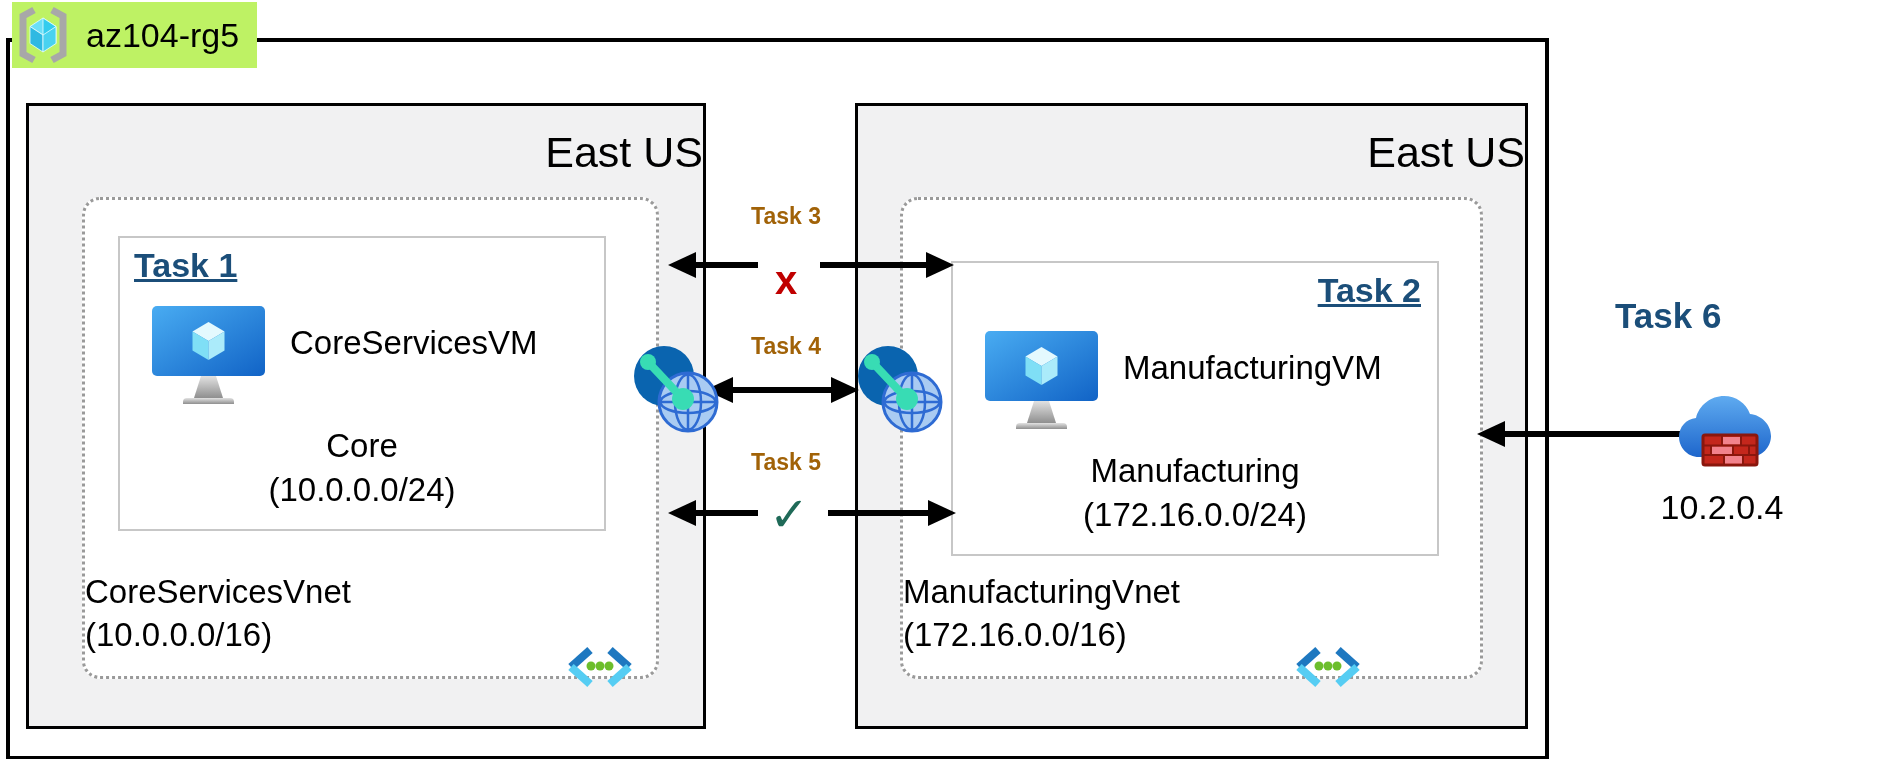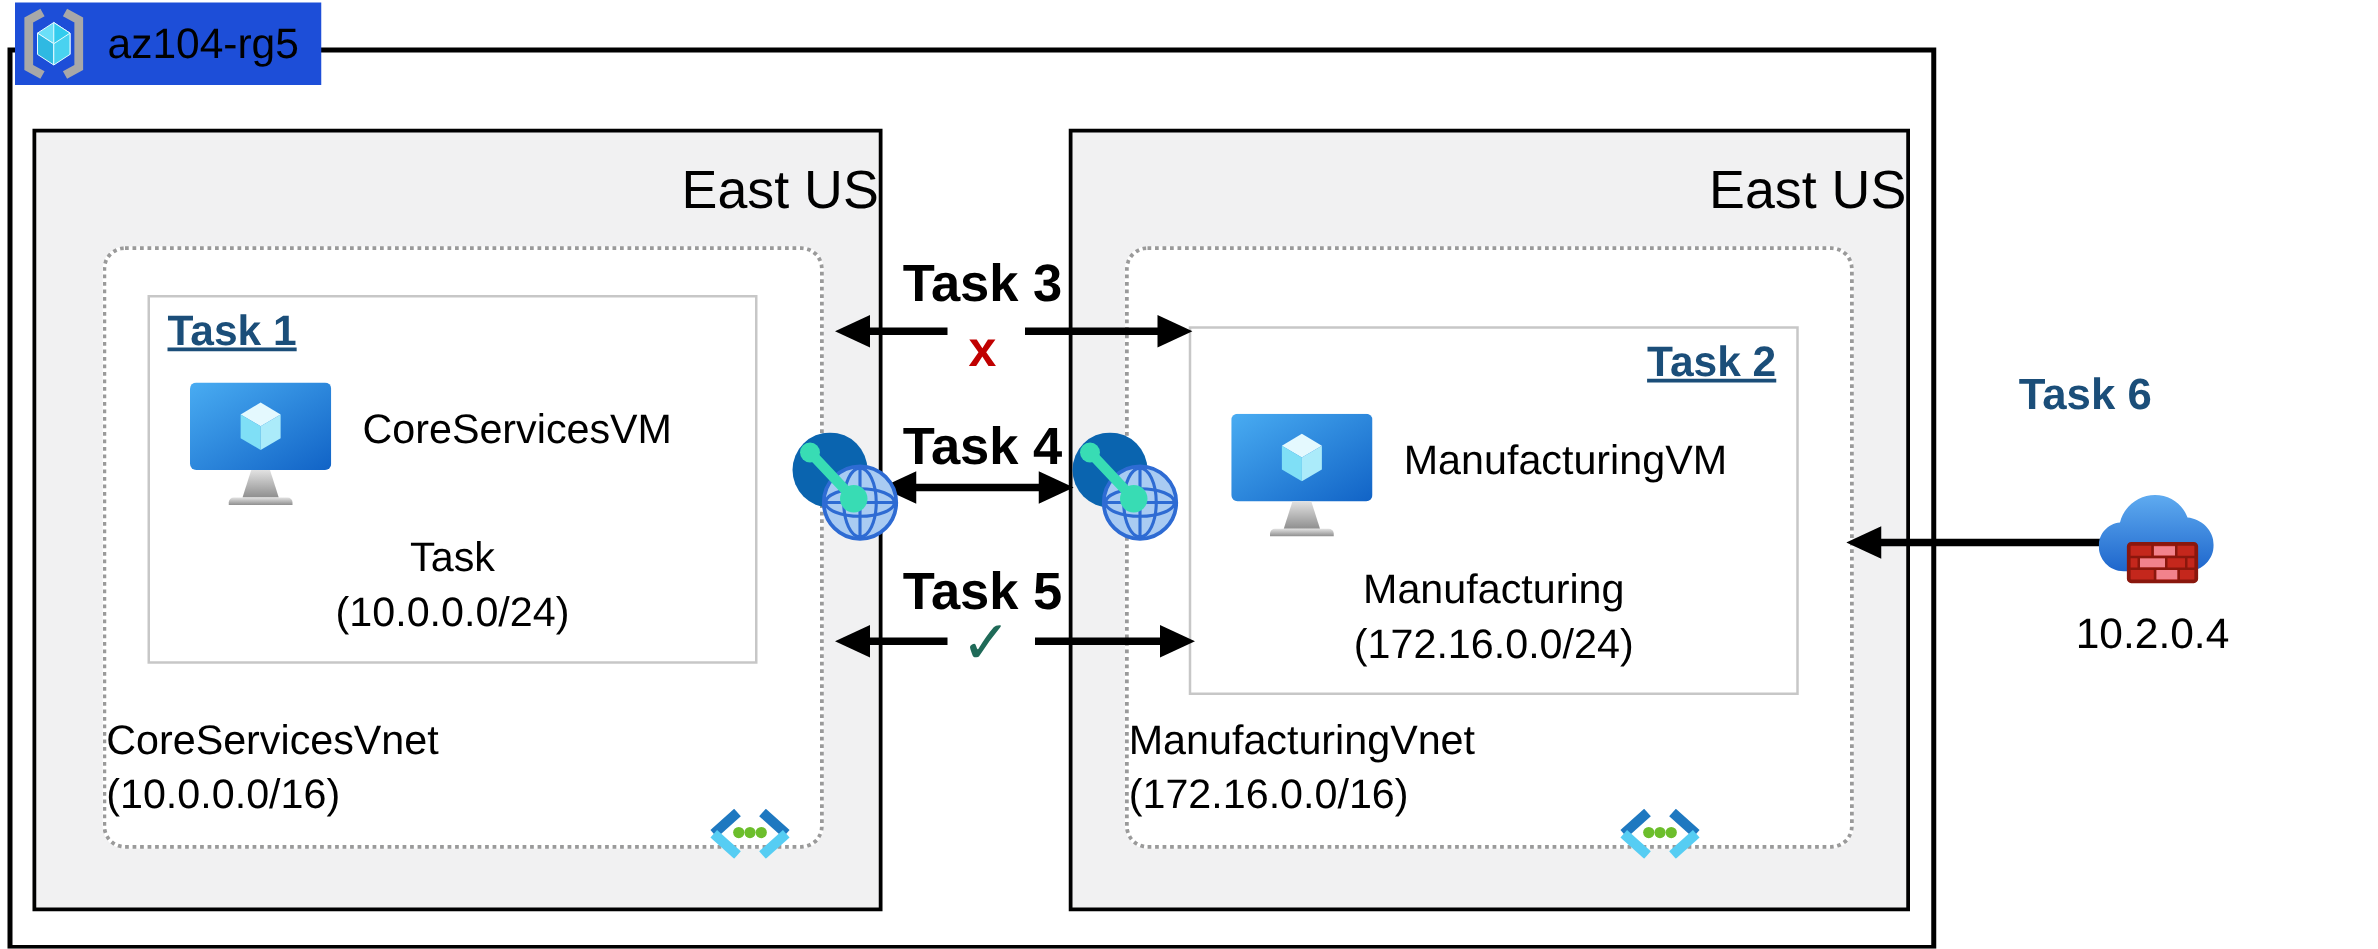--- a/index.html
+++ b/index.html
@@ -3,21 +3,21 @@
 <meta charset="utf-8">
 <style>
   html,body{margin:0;padding:0;background:#fff;}
   .stage{position:relative;width:1902px;height:759px;background:#ffffff;
          font-family:"Liberation Sans",sans-serif;color:#000;overflow:hidden;}
   .abs{position:absolute;}
 
   
   .rg-box{left:6px;top:38px;width:1535px;height:714px;border:4px solid #000;background:#fff;}
   .rg-label{left:12px;top:2px;height:66px;display:flex;align-items:center;gap:14px;
-            background:#1d4ed8;padding:0 18px 0 2px;}
+            background:#bef264;padding:0 18px 0 2px;}
   .rg-label .txt{font-size:34px;}
 
   
   .region{background:#F1F1F2;border:3px solid #000;}
   .region-left{left:26px;top:103px;width:674px;height:620px;}
   .region-right{left:855px;top:103px;width:667px;height:620px;}
   .region-title{position:absolute;left:0;right:0;top:22px;text-align:right;font-size:43px;}
 
   
   .vnet{background:#fff;border:3px dotted #9a9a9a;border-radius:18px;}
@@ -31,21 +31,21 @@
   .subnet-left{left:118px;top:236px;width:484px;height:291px;}
   .subnet-right{left:951px;top:236px;width:484px;height:291px;margin-top:25px;}
   .task-tag{position:absolute;top:8px;font-size:34px;font-weight:bold;color:#1B4E79;text-decoration:underline;}
   .tag-left{left:14px;}  .tag-right{right:16px;}
   .vm-icon{position:absolute;left:32px;top:68px;}
   .vm-label{position:absolute;left:170px;top:86px;font-size:33px;}
   .sub-caption{position:absolute;left:0;right:0;top:186px;text-align:center;
                font-size:33px;line-height:44px;}
 
   
-  .conn-label{width:180px;text-align:center;font-size:42px;font-weight:bold;color:#000000;}
+  .conn-label{width:180px;text-align:center;font-size:23px;font-weight:bold;color:#a16207;}
   .lbl-t3{left:696px;top:203px;}
   .lbl-t4{left:696px;top:333px;}
   .lbl-t5{left:696px;top:449px;}
   .x-mark{left:736px;top:258px;width:100px;text-align:center;
           font-size:40px;font-weight:bold;color:#C00000;line-height:44px;}
   .check-mark{left:739px;top:489px;width:100px;text-align:center;
           font-size:48px;color:#1F6A58;line-height:52px;}
 
   
   .t6-label{left:1615px;top:296px;width:220px;text-align:left;
@@ -119,21 +119,21 @@
           <polygon points="56.5,16 72.5,25.5 56.5,35 40.5,25.5" fill="#E4F9FE"></polygon>
           <polygon points="40.5,25.5 56.5,35 56.5,54 40.5,44.5" fill="#7FDFF6"></polygon>
           <polygon points="72.5,25.5 72.5,44.5 56.5,54 56.5,35" fill="#ABEBFA"></polygon>
         </g>
         <path d="M49,70 L64,70 L71,92 L42,92 Z" fill="url(#stgL)"></path>
         <path d="M35,92 h43 a4,4 0 0 1 4,4 v2 h-51 v-2 a4,4 0 0 1 4,-4 Z" fill="url(#stgL)"></path>
       </svg>
     </span>
     <div class="vm-label">CoreServicesVM</div>
     <div class="sub-caption">
-      <div>Task</div>
+      <div>Core</div>
       <div>(10.0.0.0/24)</div>
     </div>
   </div>
 
   <div class="abs subnet subnet-right">
     <div class="task-tag tag-right">Task 2</div>
     <span class="vm-icon">
       <svg width="113" height="100" viewBox="0 0 113 100">
         <defs>
           <linearGradient id="vmgR" x1="0" y1="0" x2="1" y2="1">

